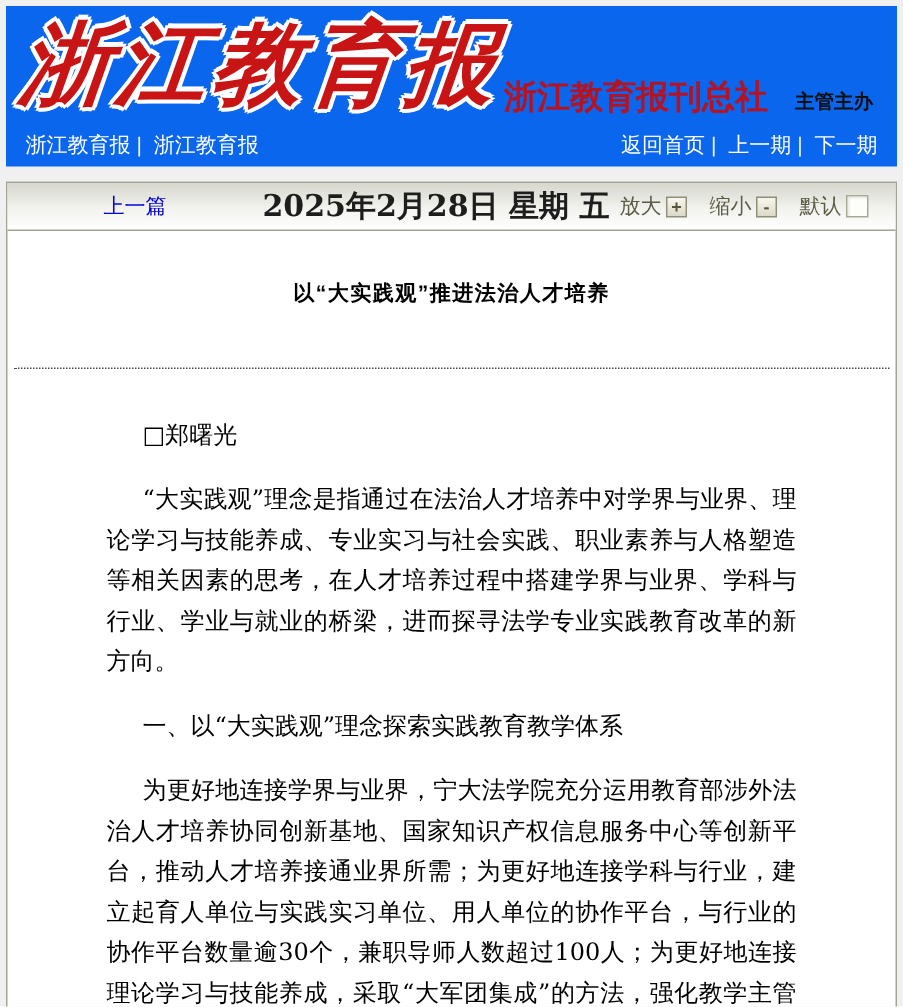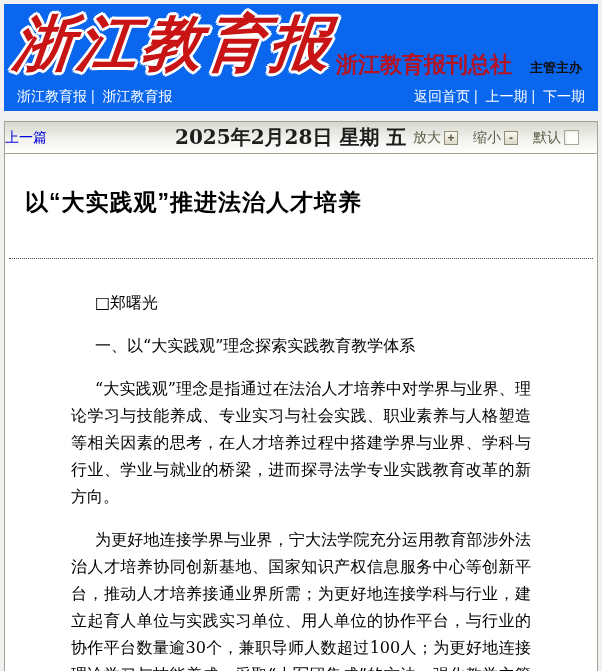--- a/index.html
+++ b/index.html
@@ -60,21 +60,21 @@
     background: #ffffff;
     min-height: 600px;
     box-sizing: border-box;
   }
   .toolbar {
     height: 31px;
     display: flex; align-items: center;
     border-bottom: 1px solid var(--box_border, #a2a494);
     background: linear-gradient(to bottom, #d7d7cf 0%, #f2f2ee 55%, #ffffff 100%);
   }
-  .tb-left { width: 170px; text-align: left; }
+  .tb-left { width: 170px; text-align: center; }
   .prev-link {
     color: var(--link_blue, #0000dd);
     font-size: 14px; text-decoration: none; cursor: pointer;
   }
   .tb-center {
     width: 210px; text-align: center;
     font-family: "DejaVu Serif", serif;
     font-weight: bold; font-size: 20px; color: #1d1d1d;
     white-space: nowrap;
   }
@@ -95,22 +95,22 @@
   .tb-checkbox {
     width: 15px; height: 15px; margin-left: 3px;
     border: 1px solid #a8a896; background: #fdfdfa;
     display: inline-block; box-sizing: border-box;
     box-shadow: inset 1px 1px 2px rgba(0,0,0,0.10);
   }
 
   
   .article-title {
     margin: 33px 20px 0;
-    text-align: left;
-    font-size: 23px; font-weight: bold; color: #000;
+    text-align: center;
+    font-size: 14px; font-weight: bold; color: #000;
     letter-spacing: 1px;
   }
   .dotted-divider {
     margin: 40px 4px 0;
     border-bottom: 1px dotted #4a4a4a;
     height: 0;
   }
   .article-body {
     margin: 30px 50px 0;
     font-family: "DejaVu Serif", serif;
@@ -160,17 +160,17 @@
         <span class="tb-checkbox"></span>
       </span>
     </div>
   </div>
 
   <h1 class="article-title">以“大实践观”推进法治人才培养</h1>
   <div class="dotted-divider"></div>
 
   <div class="article-body">
       <p>□郑曙光</p>
+      <p>“大实践观”理念是指通过在法治人才培养中对学界与业界、理论学习与技能养成、专业实习与社会实践、职业素养与人格塑造等相关因素的思考，在人才培养过程中搭建学界与业界、学科与行业、学业与就业的桥梁，进而探寻法学专业实践教育改革的新方向。</p>
       <p>一、以“大实践观”理念探索实践教育教学体系</p>
-      <p>“大实践观”理念是指通过在法治人才培养中对学界与业界、理论学习与技能养成、专业实习与社会实践、职业素养与人格塑造等相关因素的思考，在人才培养过程中搭建学界与业界、学科与行业、学业与就业的桥梁，进而探寻法学专业实践教育改革的新方向。</p>
       <p>为更好地连接学界与业界，宁大法学院充分运用教育部涉外法治人才培养协同创新基地、国家知识产权信息服务中心等创新平台，推动人才培养接通业界所需；为更好地连接学科与行业，建立起育人单位与实践实习单位、用人单位的协作平台，与行业的协作平台数量逾30个，兼职导师人数超过100人；为更好地连接理论学习与技能养成，采取“大军团集成”的方法，强化教学主管部门、导师创新团队等在学与研、学与赛、学与用之间的协作；为更好地连接专业实习与社会实践，注重以制度、协议促进实习与实践落到实处。</p>
     </div>
 </div>
 
 </body></html>

